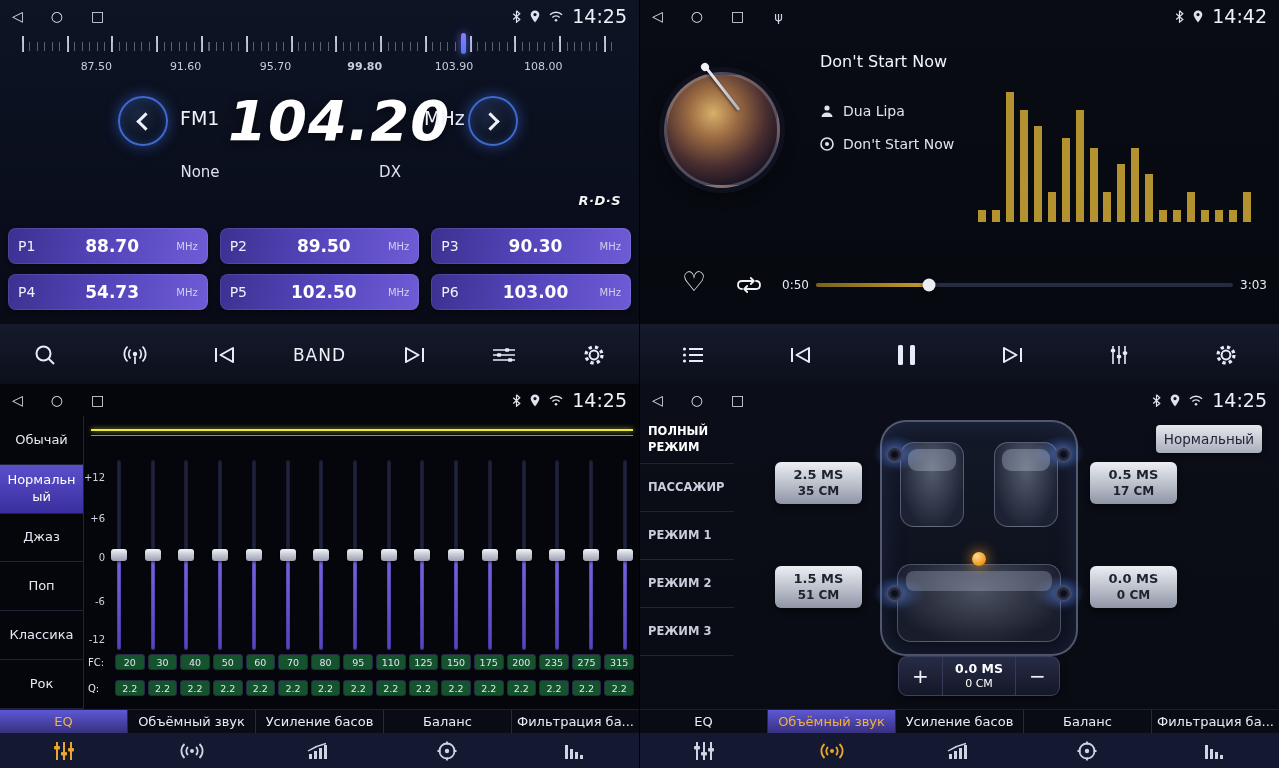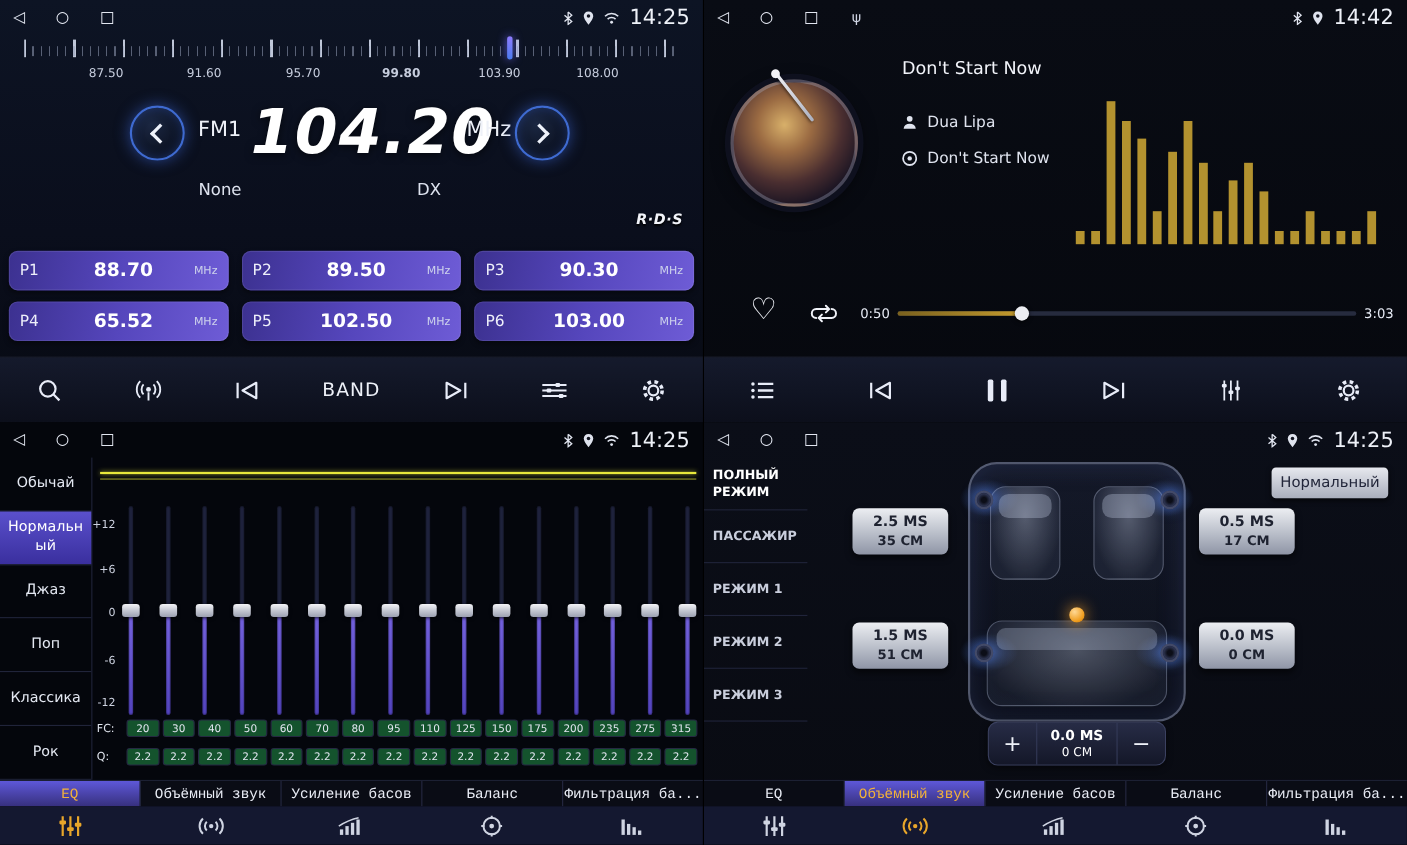--- a/index.html
+++ b/index.html
@@ -110,21 +110,21 @@
     background:linear-gradient(180deg,#f4f4f7 0%,#c9ccd6 45%,#9ba0b0 100%); box-shadow:0 1px 3px rgba(0,0,0,.7); }
   .eq-row { position:absolute; left:3px; right:5px; height:16px; display:flex; align-items:center; gap:3px; }
   #eq-fc-row { top:238px; } #eq-q-row { top:264px; }
   .eq-row-label { width:24px; font-size:10px; color:#e2e6f0; }
   .eq-cell { flex:1; background:#14532d; border:1px solid #252942; border-radius:3px; font-size:9.5px; color:#e2e6f0;
     text-align:center; padding:1.5px 0; }
 
   
   .tabbar { position:absolute; left:0; right:0; bottom:35px; height:24px; display:flex; background:#0a0c15; border-top:1px solid #1c2033; }
   .tab { flex:1; display:flex; align-items:center; justify-content:center; font-size:13px; color:#e9ecf5;
-    border-right:1px solid #252942; white-space:nowrap; overflow:hidden;font-family:Liberation Mono, monospace; }
+    border-right:1px solid #252942; white-space:nowrap; overflow:hidden; }
   .tab:last-child { border-right:none; }
   .tab.active { background:linear-gradient(180deg,#5e58d8 0%,#37307e 100%); color:#f2b23a; }
   .iconbar { position:absolute; left:0; right:0; bottom:0; height:35px; display:flex; background:#141830; }
   .icon-cell { flex:1; display:flex; align-items:center; justify-content:center; }
 
   
   .sr-menu { position:absolute; left:0; top:32px; width:94px; }
   .sr-item { min-height:48px; display:flex; align-items:center; padding:4px 8px; font-size:11.5px; font-weight:bold;
     color:#c9cedc; border-bottom:1px solid #20243a; line-height:1.35; }
   .sr-item.active { color:#ffffff; }
@@ -242,21 +242,21 @@
         <span class="preset-val">89.50</span>
         <span class="preset-unit">MHz</span>
       </div>
       <div class="preset">
         <span class="preset-id">P3</span>
         <span class="preset-val">90.30</span>
         <span class="preset-unit">MHz</span>
       </div>
       <div class="preset">
         <span class="preset-id">P4</span>
-        <span class="preset-val">65.52</span>
+        <span class="preset-val">54.73</span>
         <span class="preset-unit">MHz</span>
       </div>
       <div class="preset">
         <span class="preset-id">P5</span>
         <span class="preset-val">102.50</span>
         <span class="preset-unit">MHz</span>
       </div>
       <div class="preset">
         <span class="preset-id">P6</span>
         <span class="preset-val">103.00</span>

